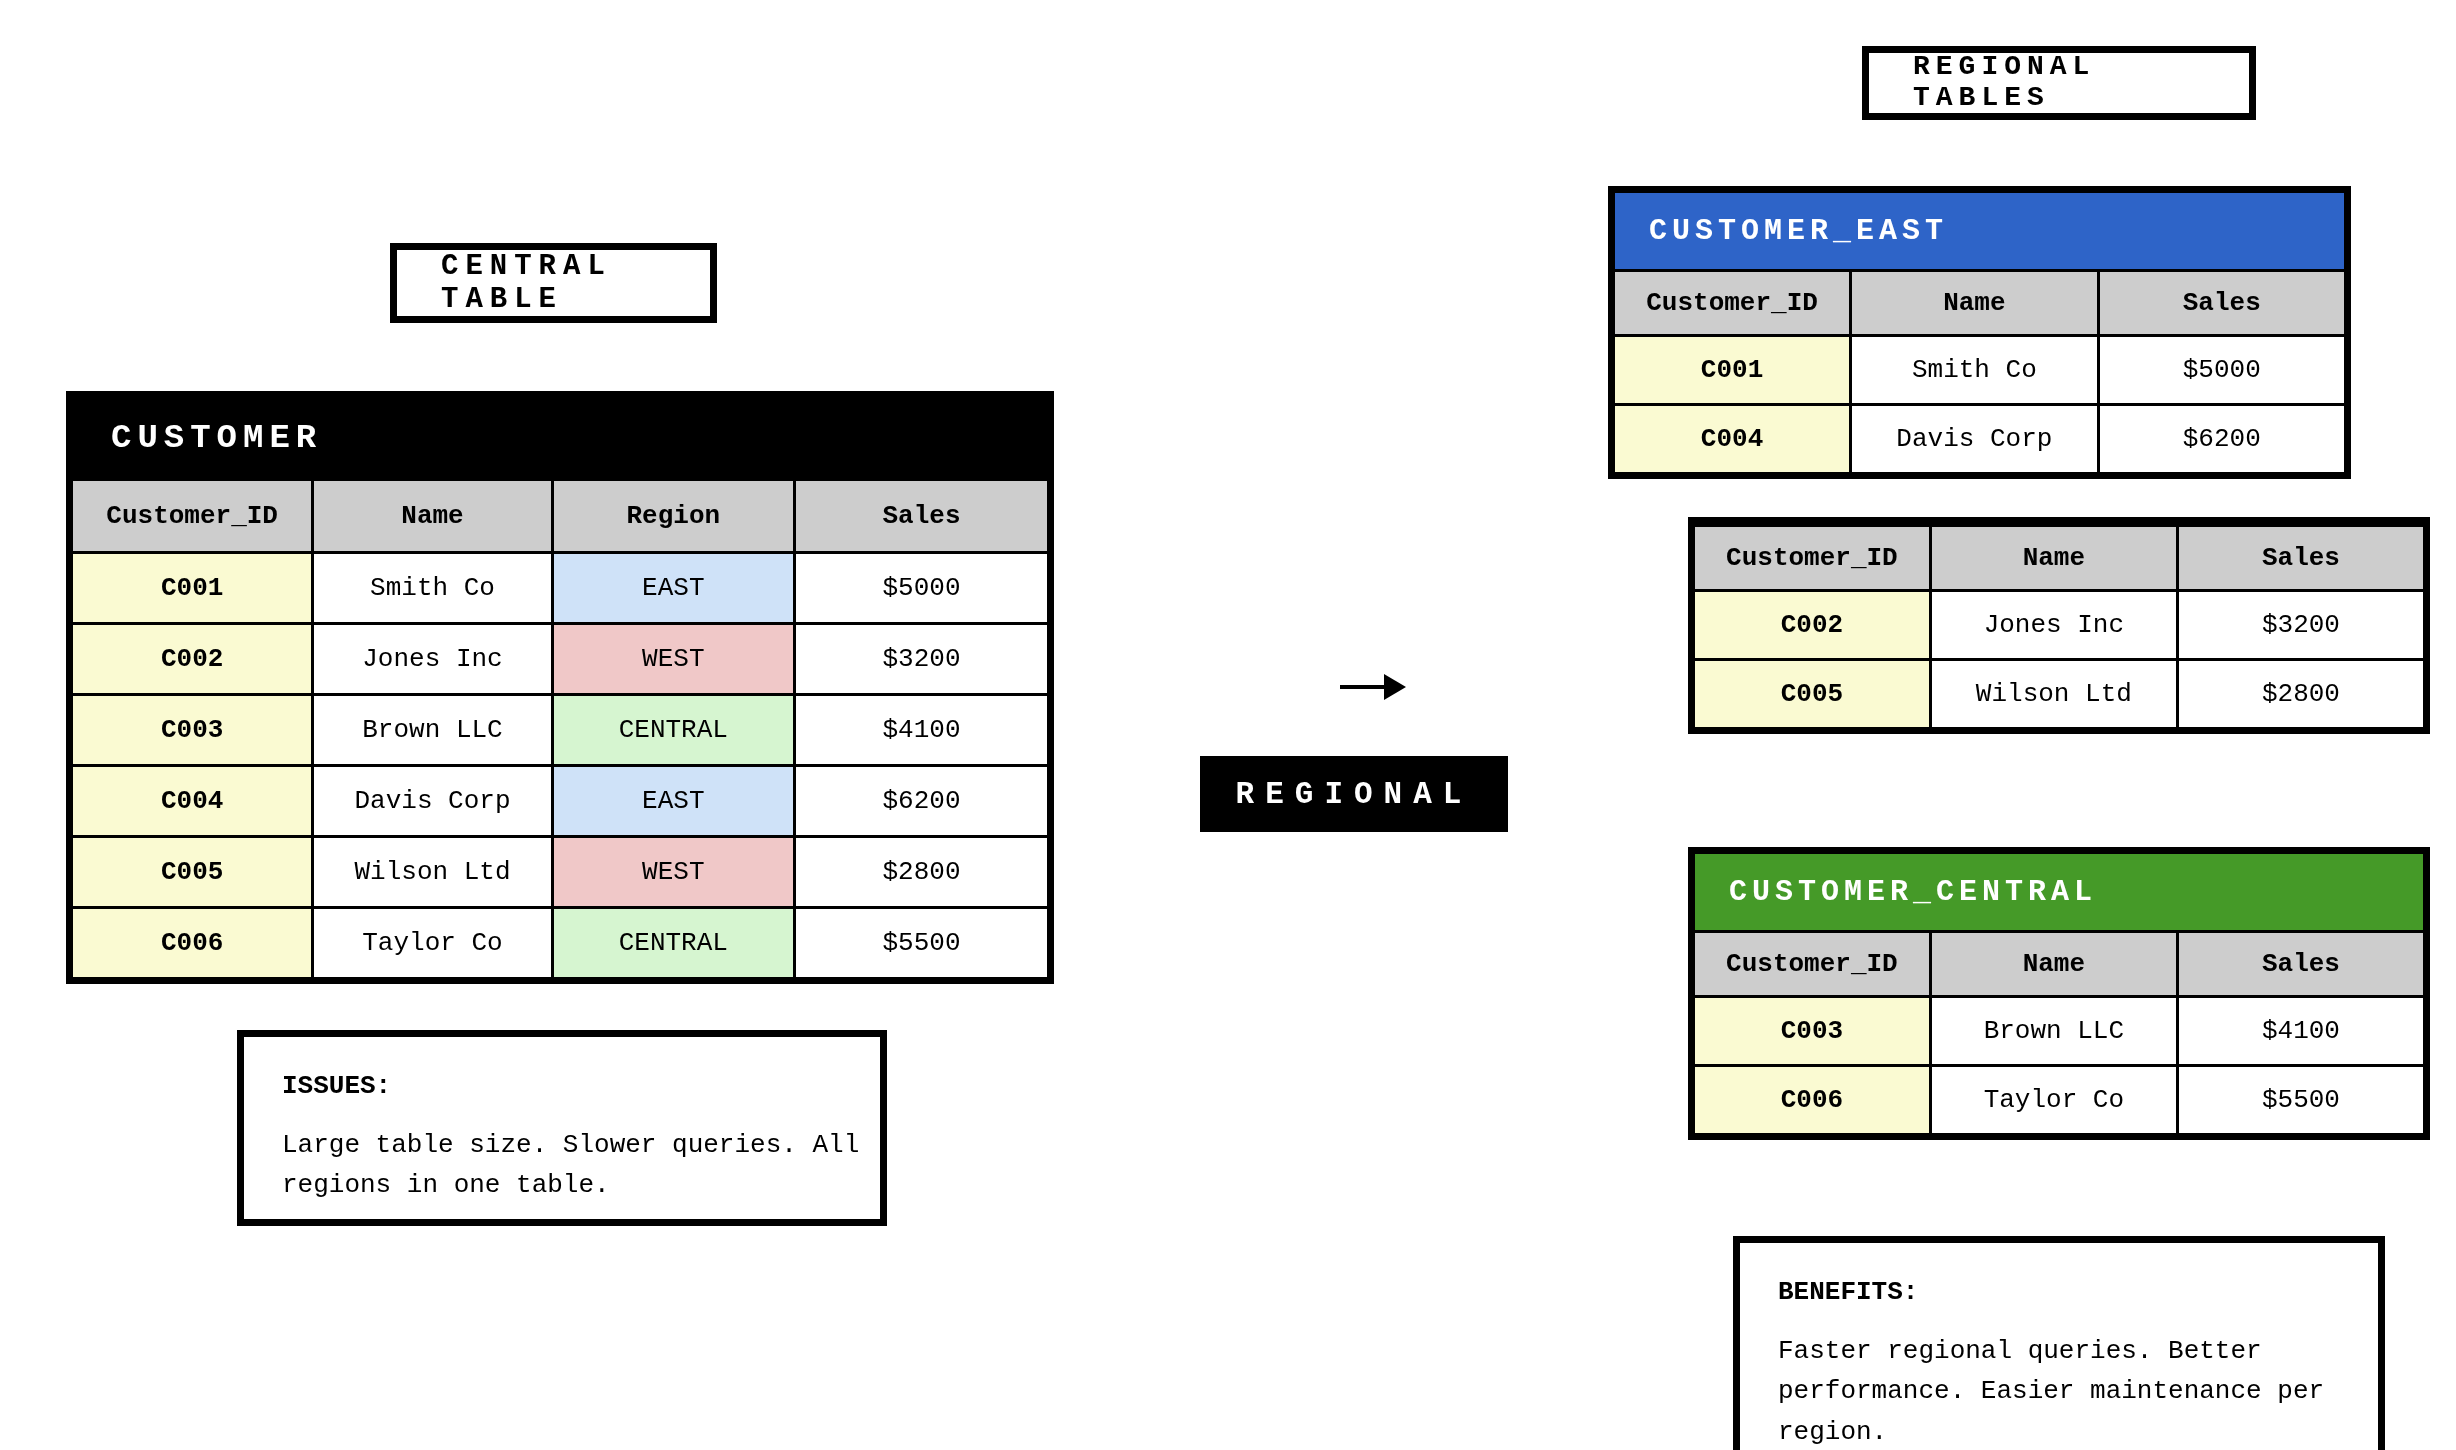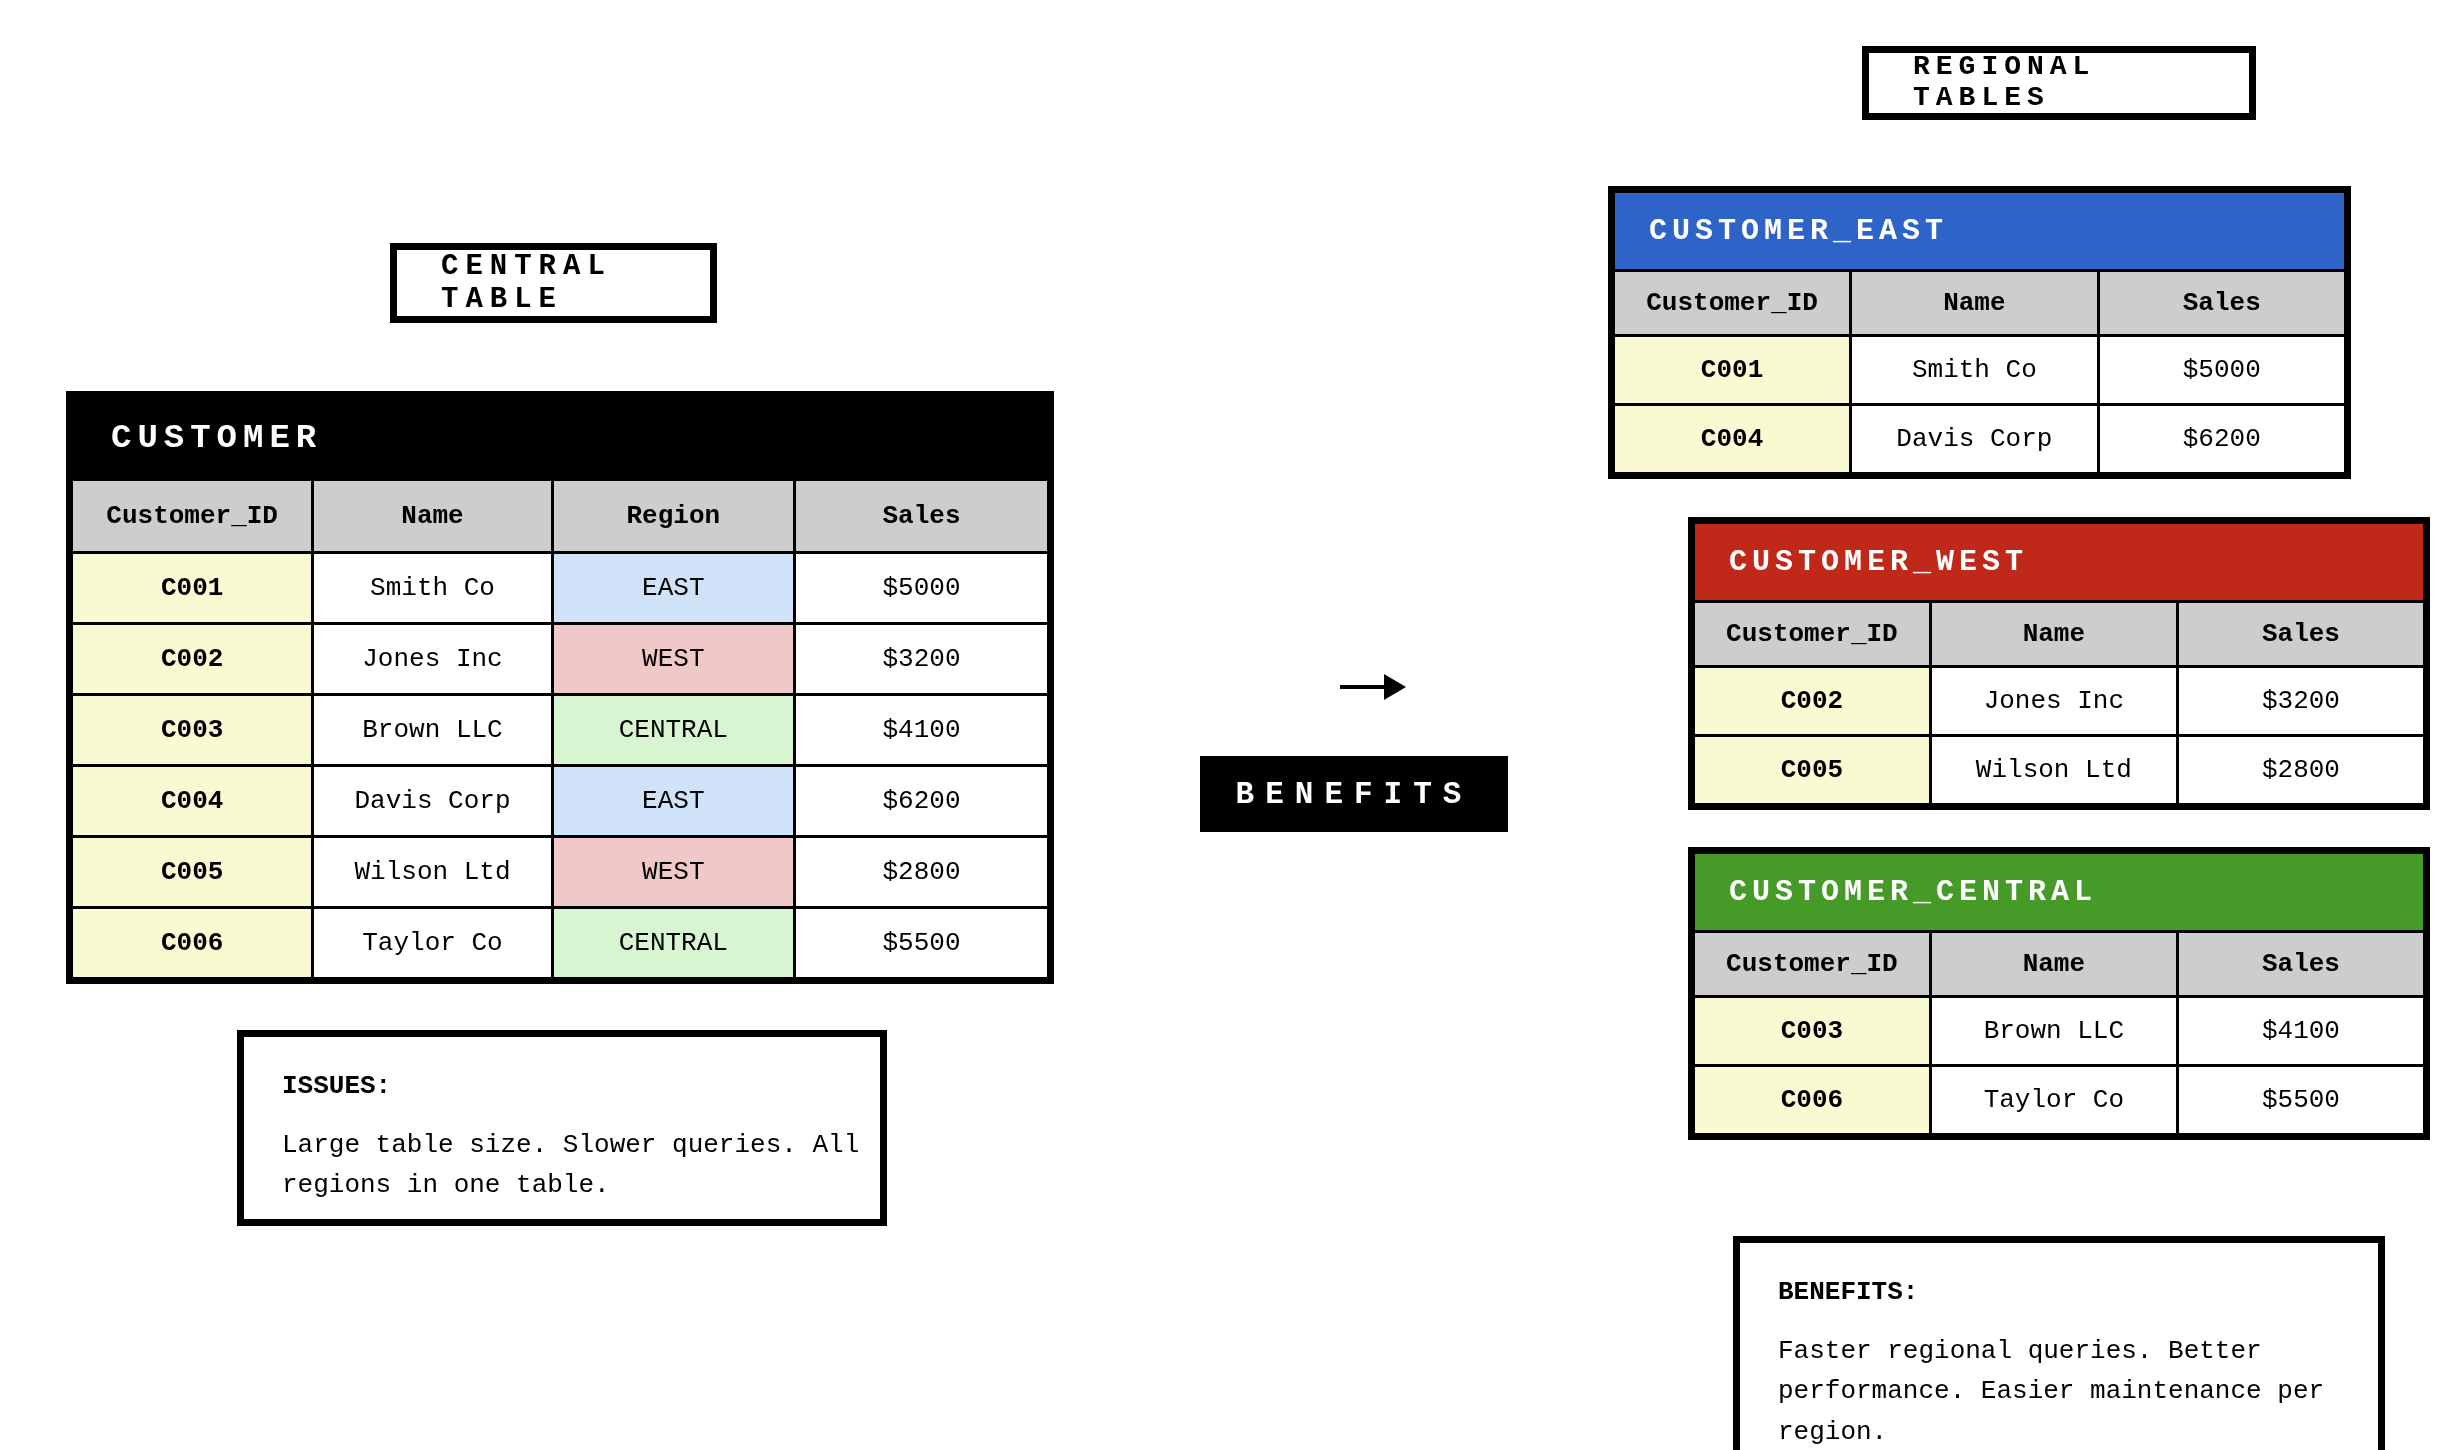--- a/index.html
+++ b/index.html
@@ -164,21 +164,21 @@
     <div class="note-body">Large table size. Slower queries. All regions in one table.</div>
   </div>
 
   <div class="arrow-wrap">
     <svg width="72" height="46" viewBox="0 0 72 46">
       <line x1="2" y1="23" x2="52" y2="23" stroke="#000" stroke-width="4"></line>
       <path d="M46 10 L68 23 L46 36 Z" fill="#000"></path>
     </svg>
   </div>
   <div class="partition-box">
-    <span>BENEFITS</span>
+    <span>REGIONAL</span>
   </div>
 
   <div class="label-box regional-label">
     <span>REGIONAL TABLES</span>
   </div>
 
   <div class="tbl regional east-tbl">
     <div class="tbl-title regional-title" style="background: rgb(46, 100, 200);">CUSTOMER_EAST</div>
     <table class="grid">
       <colgroup>
@@ -200,21 +200,20 @@
       <tr>
         <td class="id-cell">C004</td>
         <td>Davis Corp</td>
         <td>$6200</td>
       </tr>
     </tbody>
       </table>
   </div>
 
   <div class="tbl regional west-tbl">
-    <div class="tbl-title regional-title" style="background: rgb(192, 40, 26);">CUSTOMER_WEST</div>
     <table class="grid">
       <colgroup>
           <col style="width:32.4%">
           <col style="width:33.8%">
           <col style="width:33.8%">
         </colgroup>
       <tbody>
           <tr>
         <th>Customer_ID</th>
         <th>Name</th>

